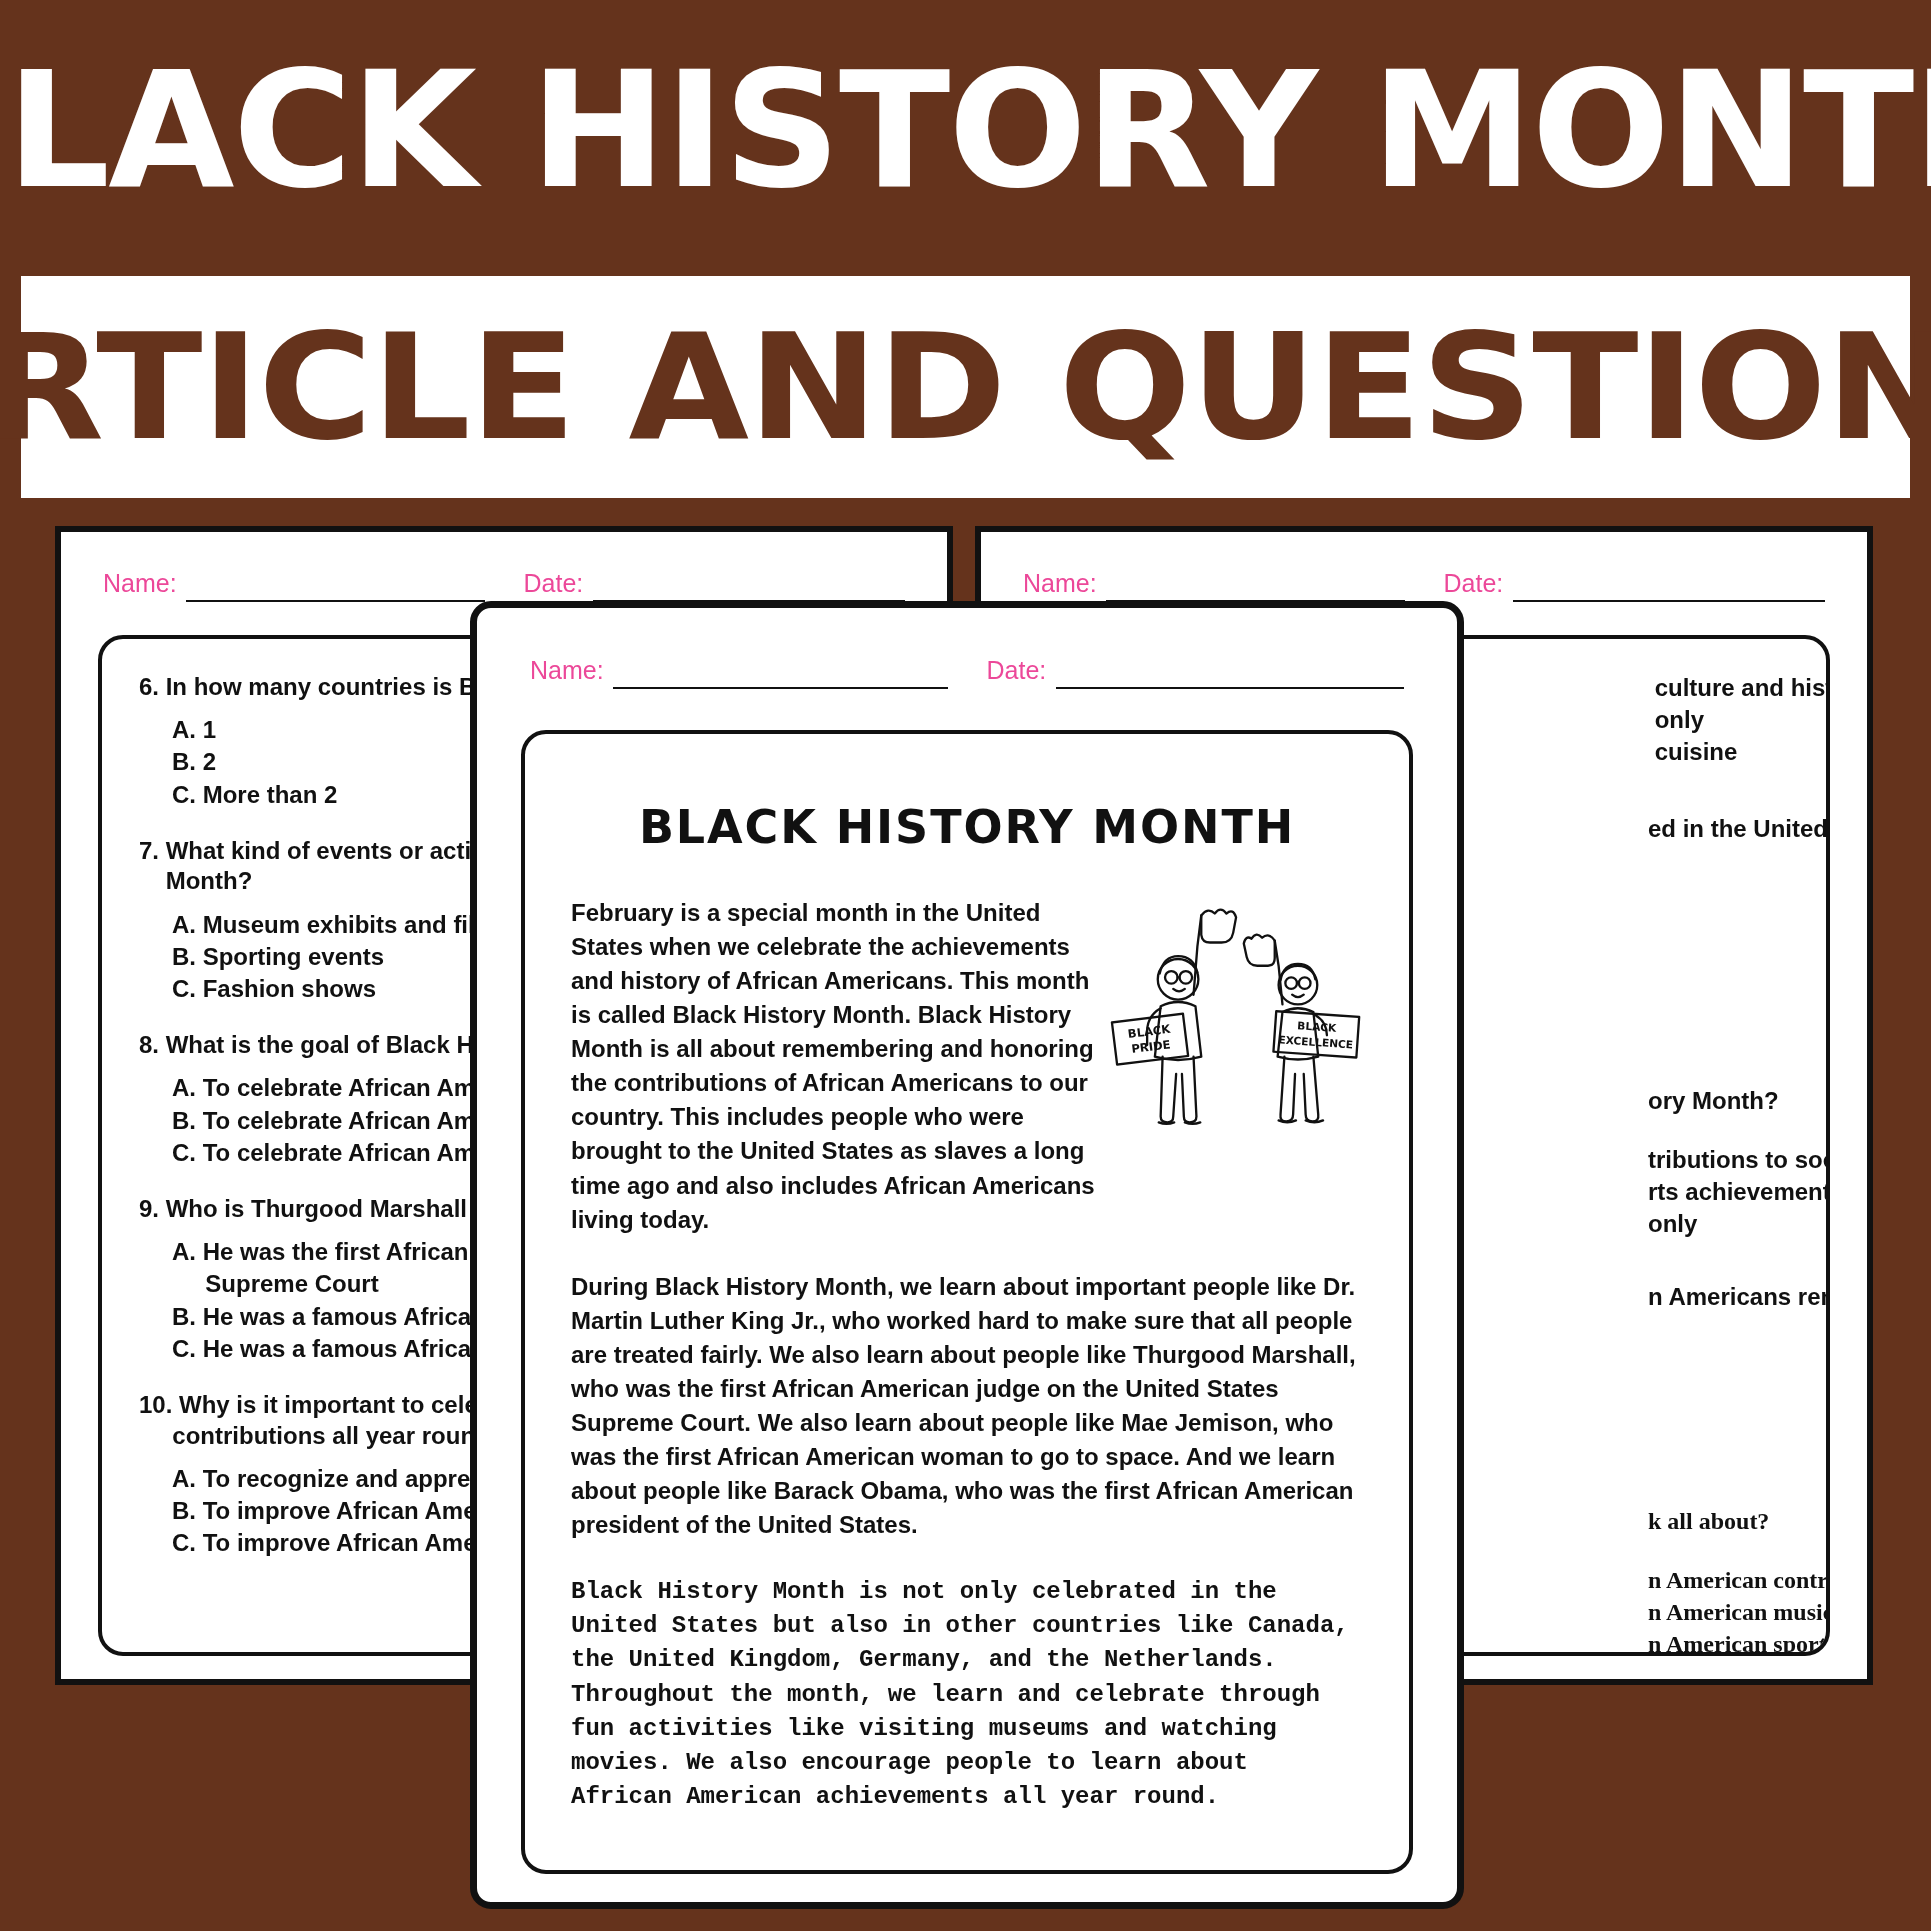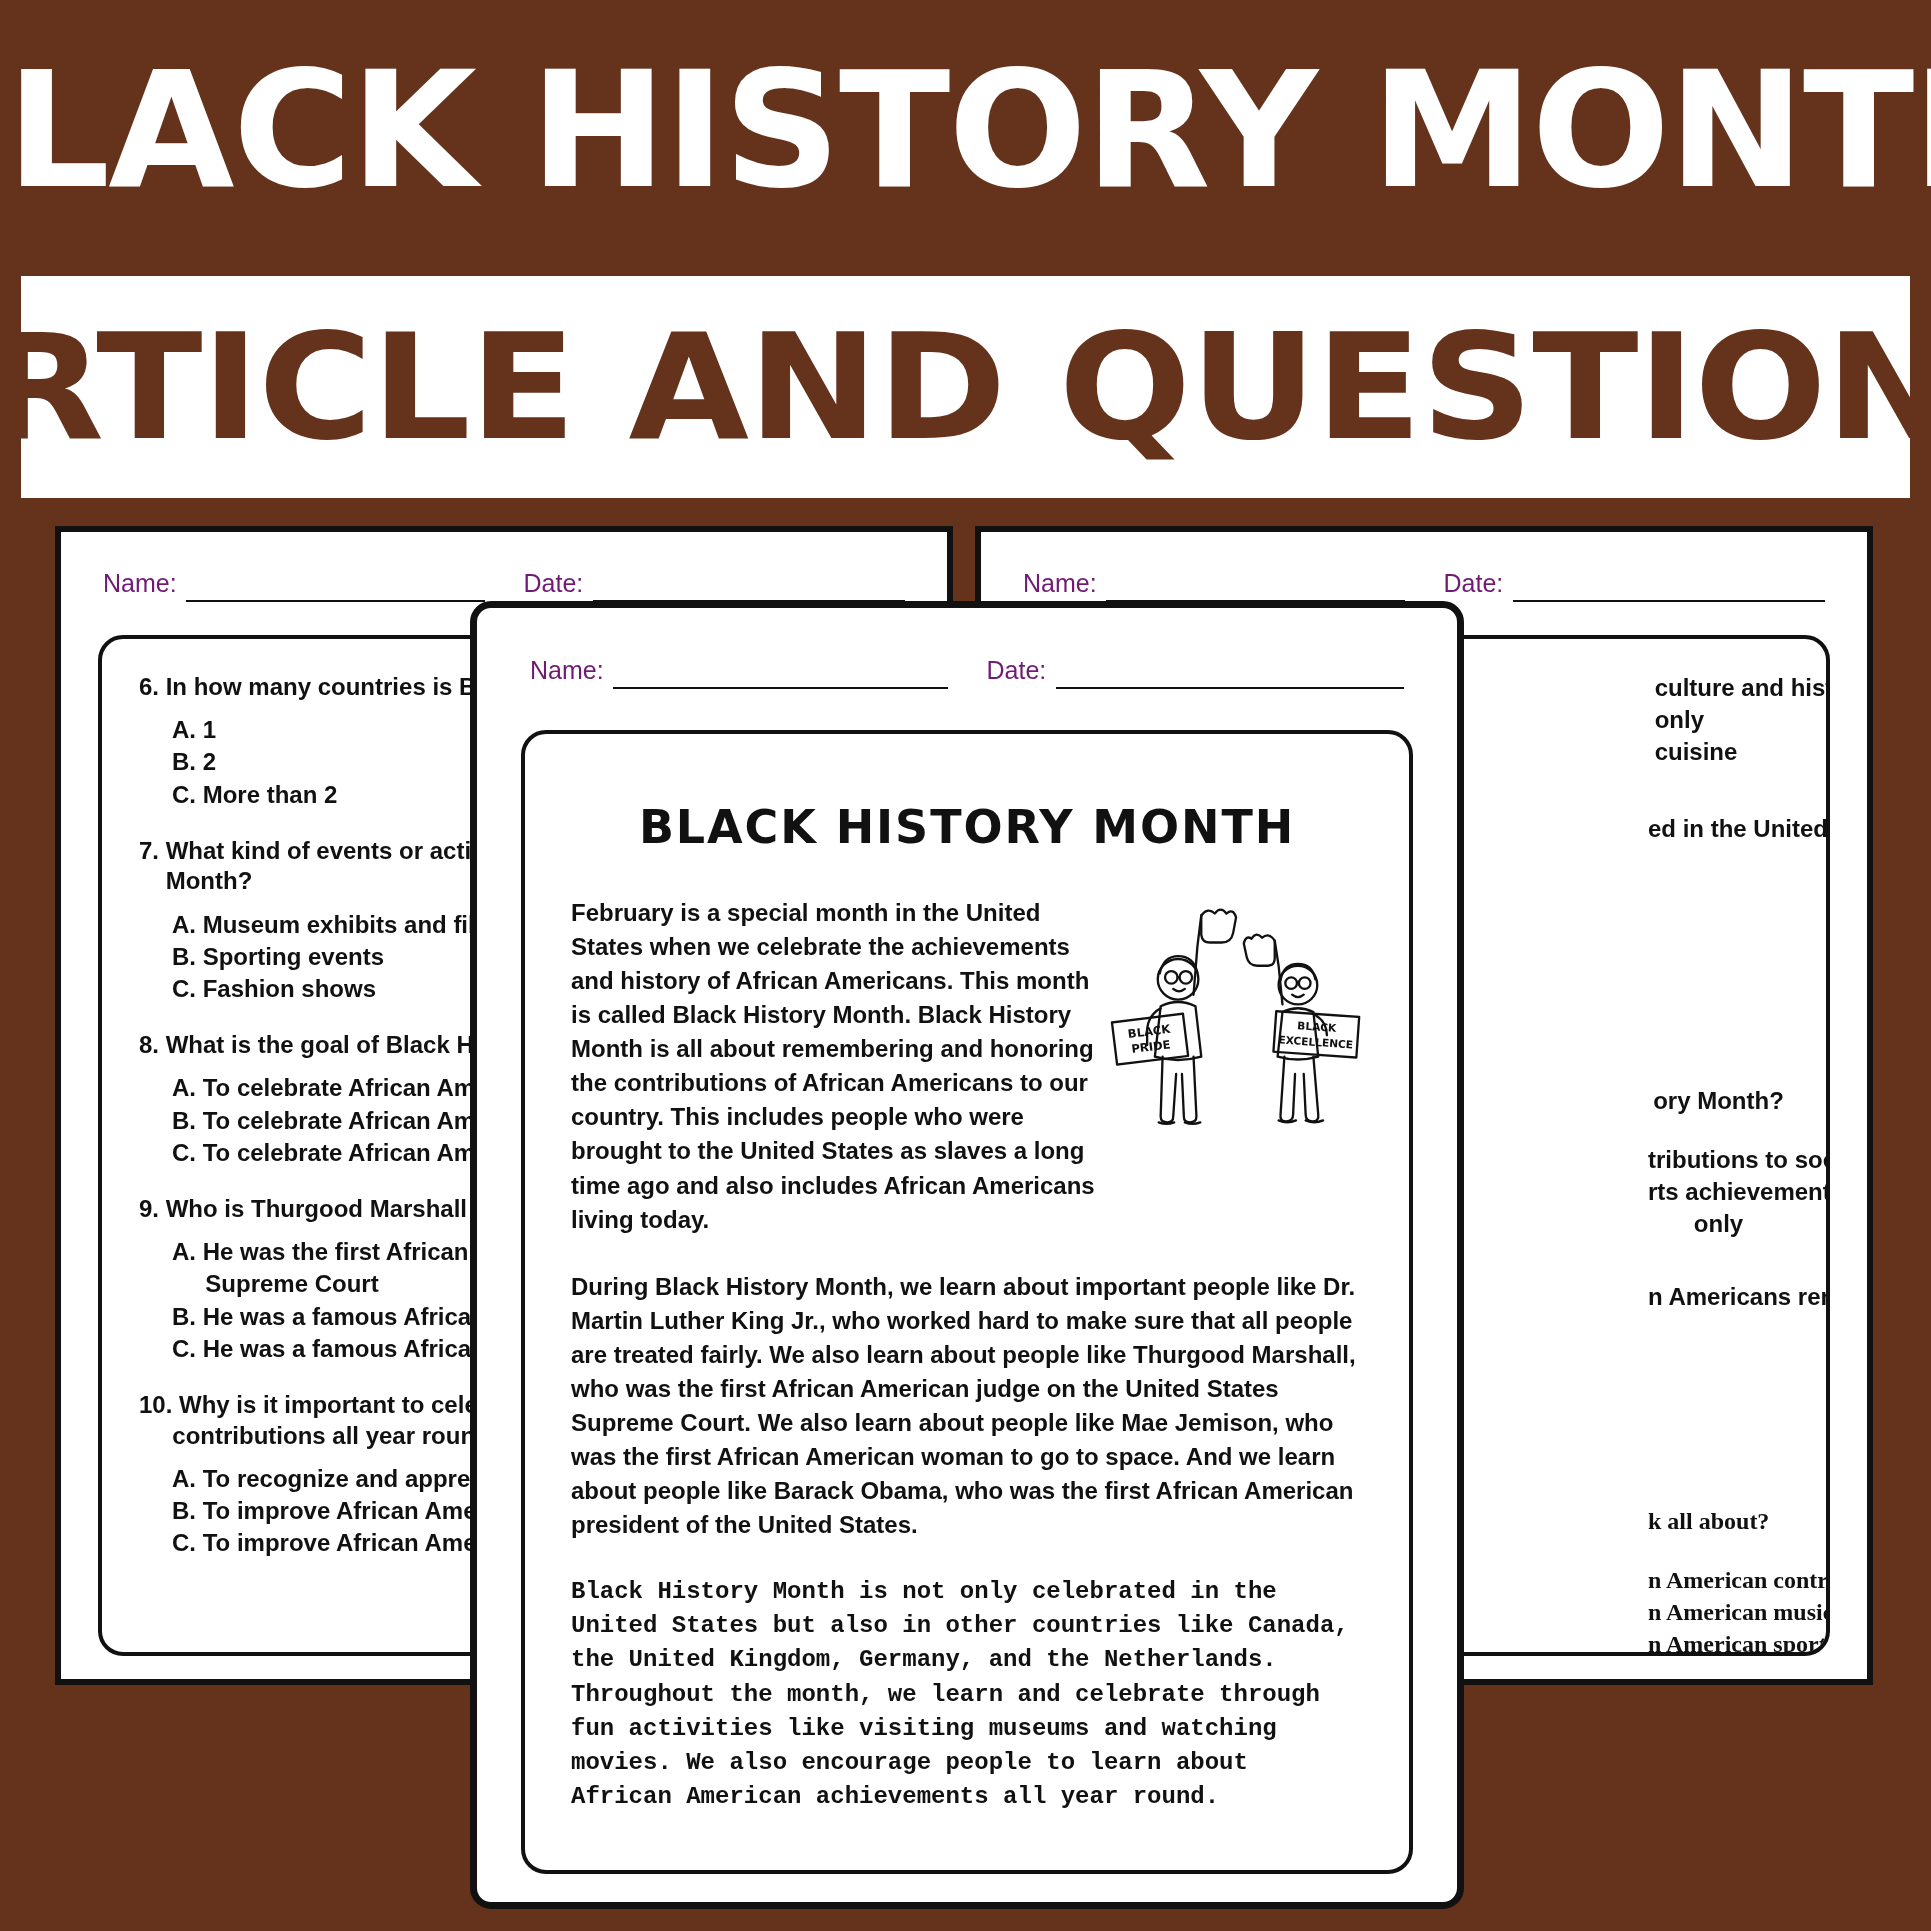--- a/index.html
+++ b/index.html
@@ -94,21 +94,21 @@
     padding: 37px 42px 0 42px;
     font-size: 25px;
     color: #111;
   }
   .nd-field {
     display: flex;
     align-items: flex-end;
     flex: 1;
     white-space: nowrap;
   }
-  .nd-label { font-size: 25px; color: #701a75; padding-bottom: 3.9px; }
+  .nd-label { font-size: 25px; color: #ec4899; padding-bottom: 3.9px; }
   .nd-line {
     flex: 1;
     border-bottom: 2.9px solid #111;
     margin-left: 9.7px;
     height: 27px;
   }
   .sheet-front .nd-row { font-size: 26px; padding: 48px 53px 0 53px; }
 
   
   .inner-box {
@@ -201,21 +201,21 @@
   <div class="inner-box">
     <div style="margin-left:589px;">
       <div class="q-block">
         <div class="q-opt"> culture and history</div>
         <div class="q-opt"> only</div>
         <div class="q-opt"> cuisine</div>
       </div>
       <div class="q-block" style="margin-top:46px;">
         <div class="q-text">ed in the United States?</div>
       </div>
-      <div class="q-block" style="margin-top:241px;text-align:center;">
+      <div class="q-block" style="margin-top:241px;">
         <div class="q-text">ory Month?</div>
         <div class="q-opts" style="margin-left:0;margin-top:27px;">
           <div class="q-opt">tributions to society</div>
           <div class="q-opt">rts achievements</div>
           <div class="q-opt">only</div>
         </div>
       </div>
       <div class="q-block" style="margin-top:42px;">
         <div class="q-text">n Americans remembered during</div>
       </div>

